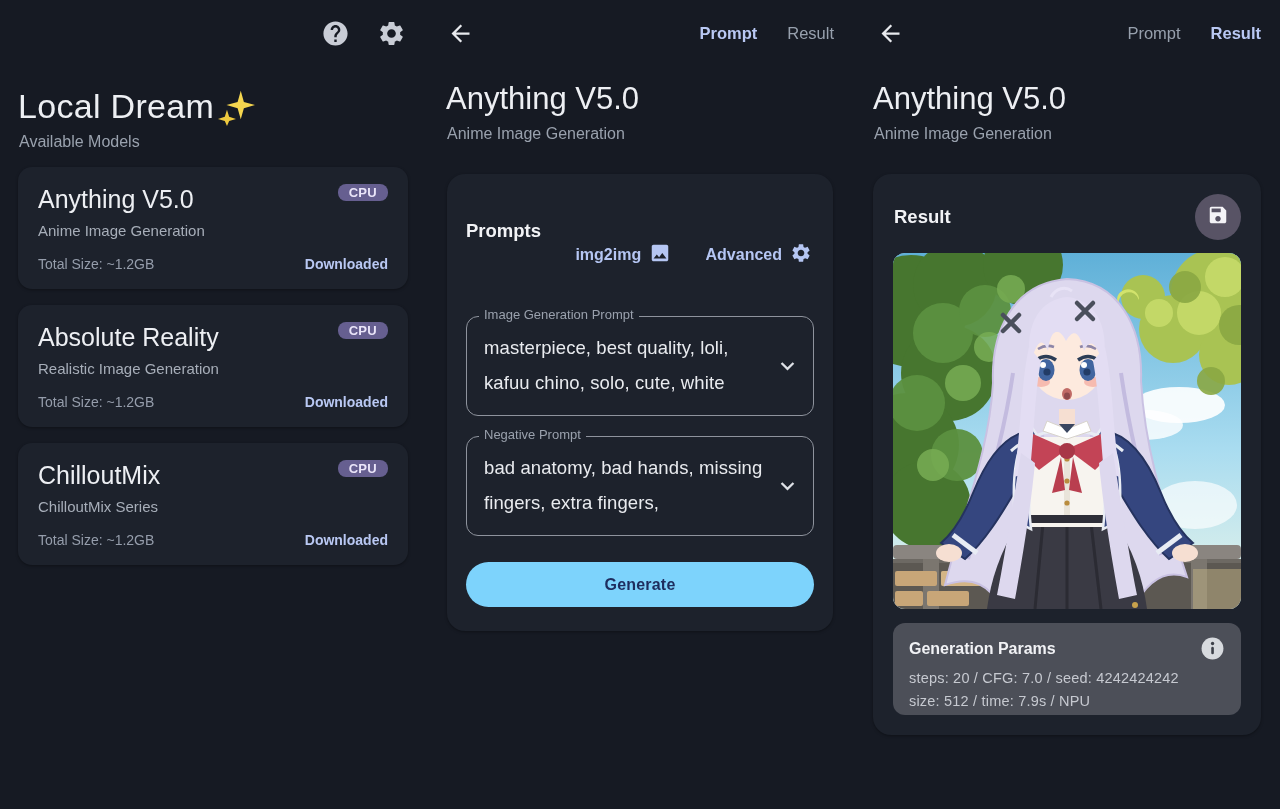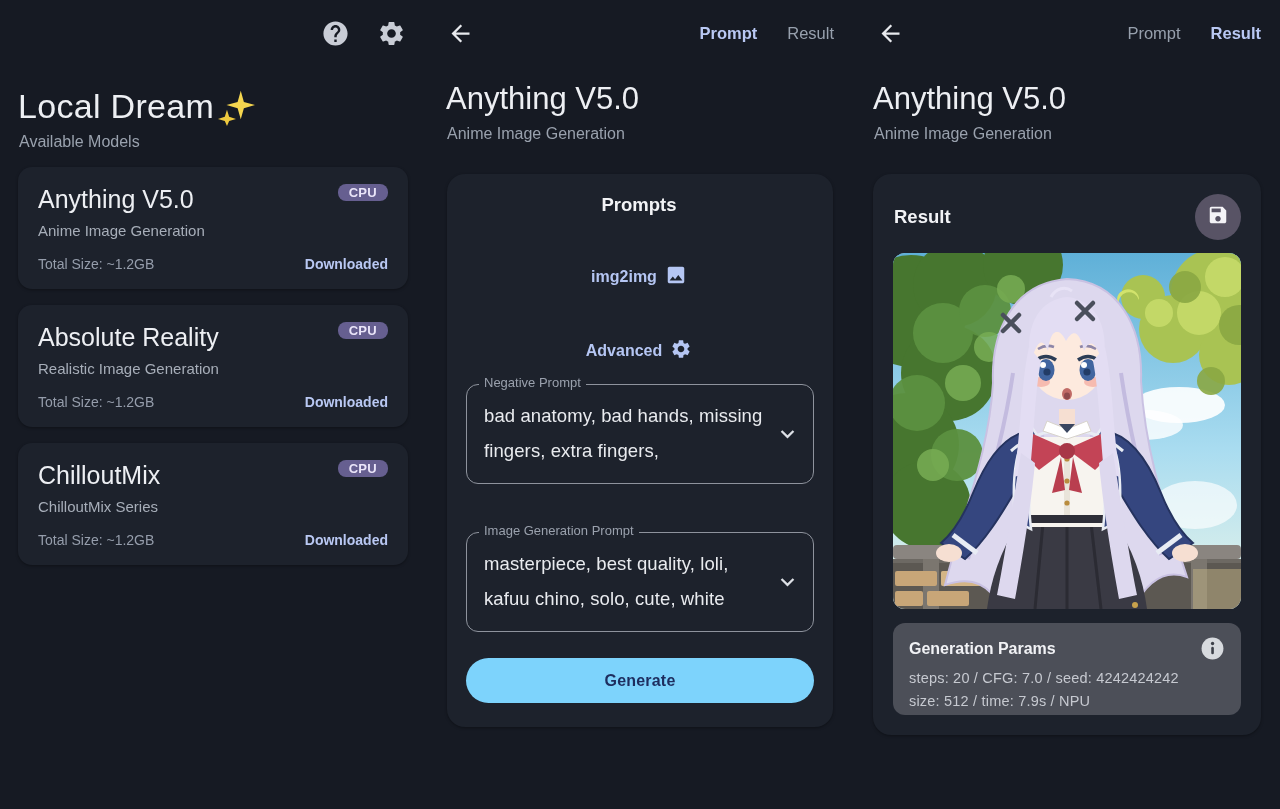--- a/index.html
+++ b/index.html
@@ -50,21 +50,21 @@
   .nav-tab.active { color:#b9c8f3; font-weight:700; }
   .panel-right .nav { padding-right:19px; }
 
   .screen-title { padding:33px 0 0 16px; font-size:31px; font-weight:400; color:#edeff3; line-height:38px; }
   .screen-sub { padding:7px 0 0 17px; font-size:16px; color:#99a1ad; }
   .panel-right .screen-title { padding-left:13px; }
   .panel-right .screen-sub { padding-left:14px; }
 
   
   .pcard { margin:31px 27px 0 17px; background:#1d222c; border-radius:18px; padding:20px 17px 24px; box-shadow:0 1px 3px rgba(0,0,0,.35); }
-  .pcard-header { display:flex; align-items:center; justify-content:space-between; padding:0 4px 0 2px;flex-direction:column; }
+  .pcard-header { display:flex; align-items:center; justify-content:space-between; padding:0 4px 0 2px; }
   .pcard-title { font-size:18.5px; font-weight:700; color:#f2f3f6; }
   .header-action { display:flex; align-items:center; gap:8px; color:#b5c6f3; font-size:16px; font-weight:600; cursor:pointer;margin-top:48px; }
   .header-action svg { width:22px; height:22px; fill:#b5c6f3; }
 
   .field { position:relative; border:1.5px solid #8e939d; border-radius:12px; margin:20px 2px 0; padding:13px 48px 15px 17px; }
   .field.first { margin-top:48px; }
   .field-label { position:absolute; top:-10px; left:12px; background:#1d222c; padding:0 5px; font-size:13px; color:#9aa1ad; }
   .field-text { font-size:18.5px; line-height:35px; color:#e9ebef; letter-spacing:.1px; }
   .field-chevron { position:absolute; right:12px; top:50%; transform:translateY(-50%); width:27px; height:27px; cursor:pointer; }
   .field-chevron svg { width:27px; height:27px; fill:#dde0e6; }
@@ -187,33 +187,33 @@
               </svg></span>
         </div>
         <div class="header-action">
           <span>Advanced</span>
           <span><svg viewBox="0 0 24 24" width="24" height="24" fill="#b5c6f3">
                 <path d="M19.14 12.94c.04-.3.06-.61.06-.94 0-.32-.02-.64-.07-.94l2.03-1.58c.18-.14.23-.41.12-.61l-1.92-3.32c-.12-.22-.37-.29-.59-.22l-2.39.96c-.5-.38-1.03-.7-1.62-.94l-.36-2.54c-.04-.24-.24-.41-.48-.41h-3.84c-.24 0-.43.17-.47.41l-.36 2.54c-.59.24-1.13.57-1.62.94l-2.39-.96c-.22-.08-.47 0-.59.22L2.74 8.87c-.12.21-.08.47.12.61l2.03 1.58c-.05.3-.09.63-.09.94s.02.64.07.94l-2.03 1.58c-.18.14-.23.41-.12.61l1.92 3.32c.12.22.37.29.59.22l2.39-.96c.5.38 1.03.7 1.62.94l.36 2.54c.05.24.24.41.48.41h3.84c.24 0 .44-.17.47-.41l.36-2.54c.59-.24 1.13-.56 1.62-.94l2.39.96c.22.08.47 0 .59-.22l1.92-3.32c.12-.22.07-.47-.12-.61l-2.01-1.58zM12 15.6c-1.98 0-3.6-1.62-3.6-3.6s1.62-3.6 3.6-3.6 3.6 1.62 3.6 3.6-1.62 3.6-3.6 3.6z"></path>
               </svg></span>
         </div>
       </div>
 
-      <div class="field">
-        <div class="field-label">Negative Prompt</div>
-        <div class="field-text">bad anatomy, bad hands, missing fingers, extra fingers,</div>
+      <div class="field first">
+        <div class="field-label">Image Generation Prompt</div>
+        <div class="field-text">masterpiece, best quality, loli, kafuu chino, solo, cute, white</div>
         <div class="field-chevron">
           <span><svg viewBox="0 0 24 24" width="27" height="27" fill="#dde0e6">
                 <path d="M7.41 8.59L12 13.17l4.59-4.58L18 10l-6 6-6-6 1.41-1.41z"></path>
               </svg></span>
         </div>
       </div>
 
-      <div class="field first">
-        <div class="field-label">Image Generation Prompt</div>
-        <div class="field-text">masterpiece, best quality, loli, kafuu chino, solo, cute, white</div>
+      <div class="field">
+        <div class="field-label">Negative Prompt</div>
+        <div class="field-text">bad anatomy, bad hands, missing fingers, extra fingers,</div>
         <div class="field-chevron">
           <span><svg viewBox="0 0 24 24" width="27" height="27" fill="#dde0e6">
                 <path d="M7.41 8.59L12 13.17l4.59-4.58L18 10l-6 6-6-6 1.41-1.41z"></path>
               </svg></span>
         </div>
       </div>
 
       <div class="generate-btn">Generate</div>
     </div>
   </div>

